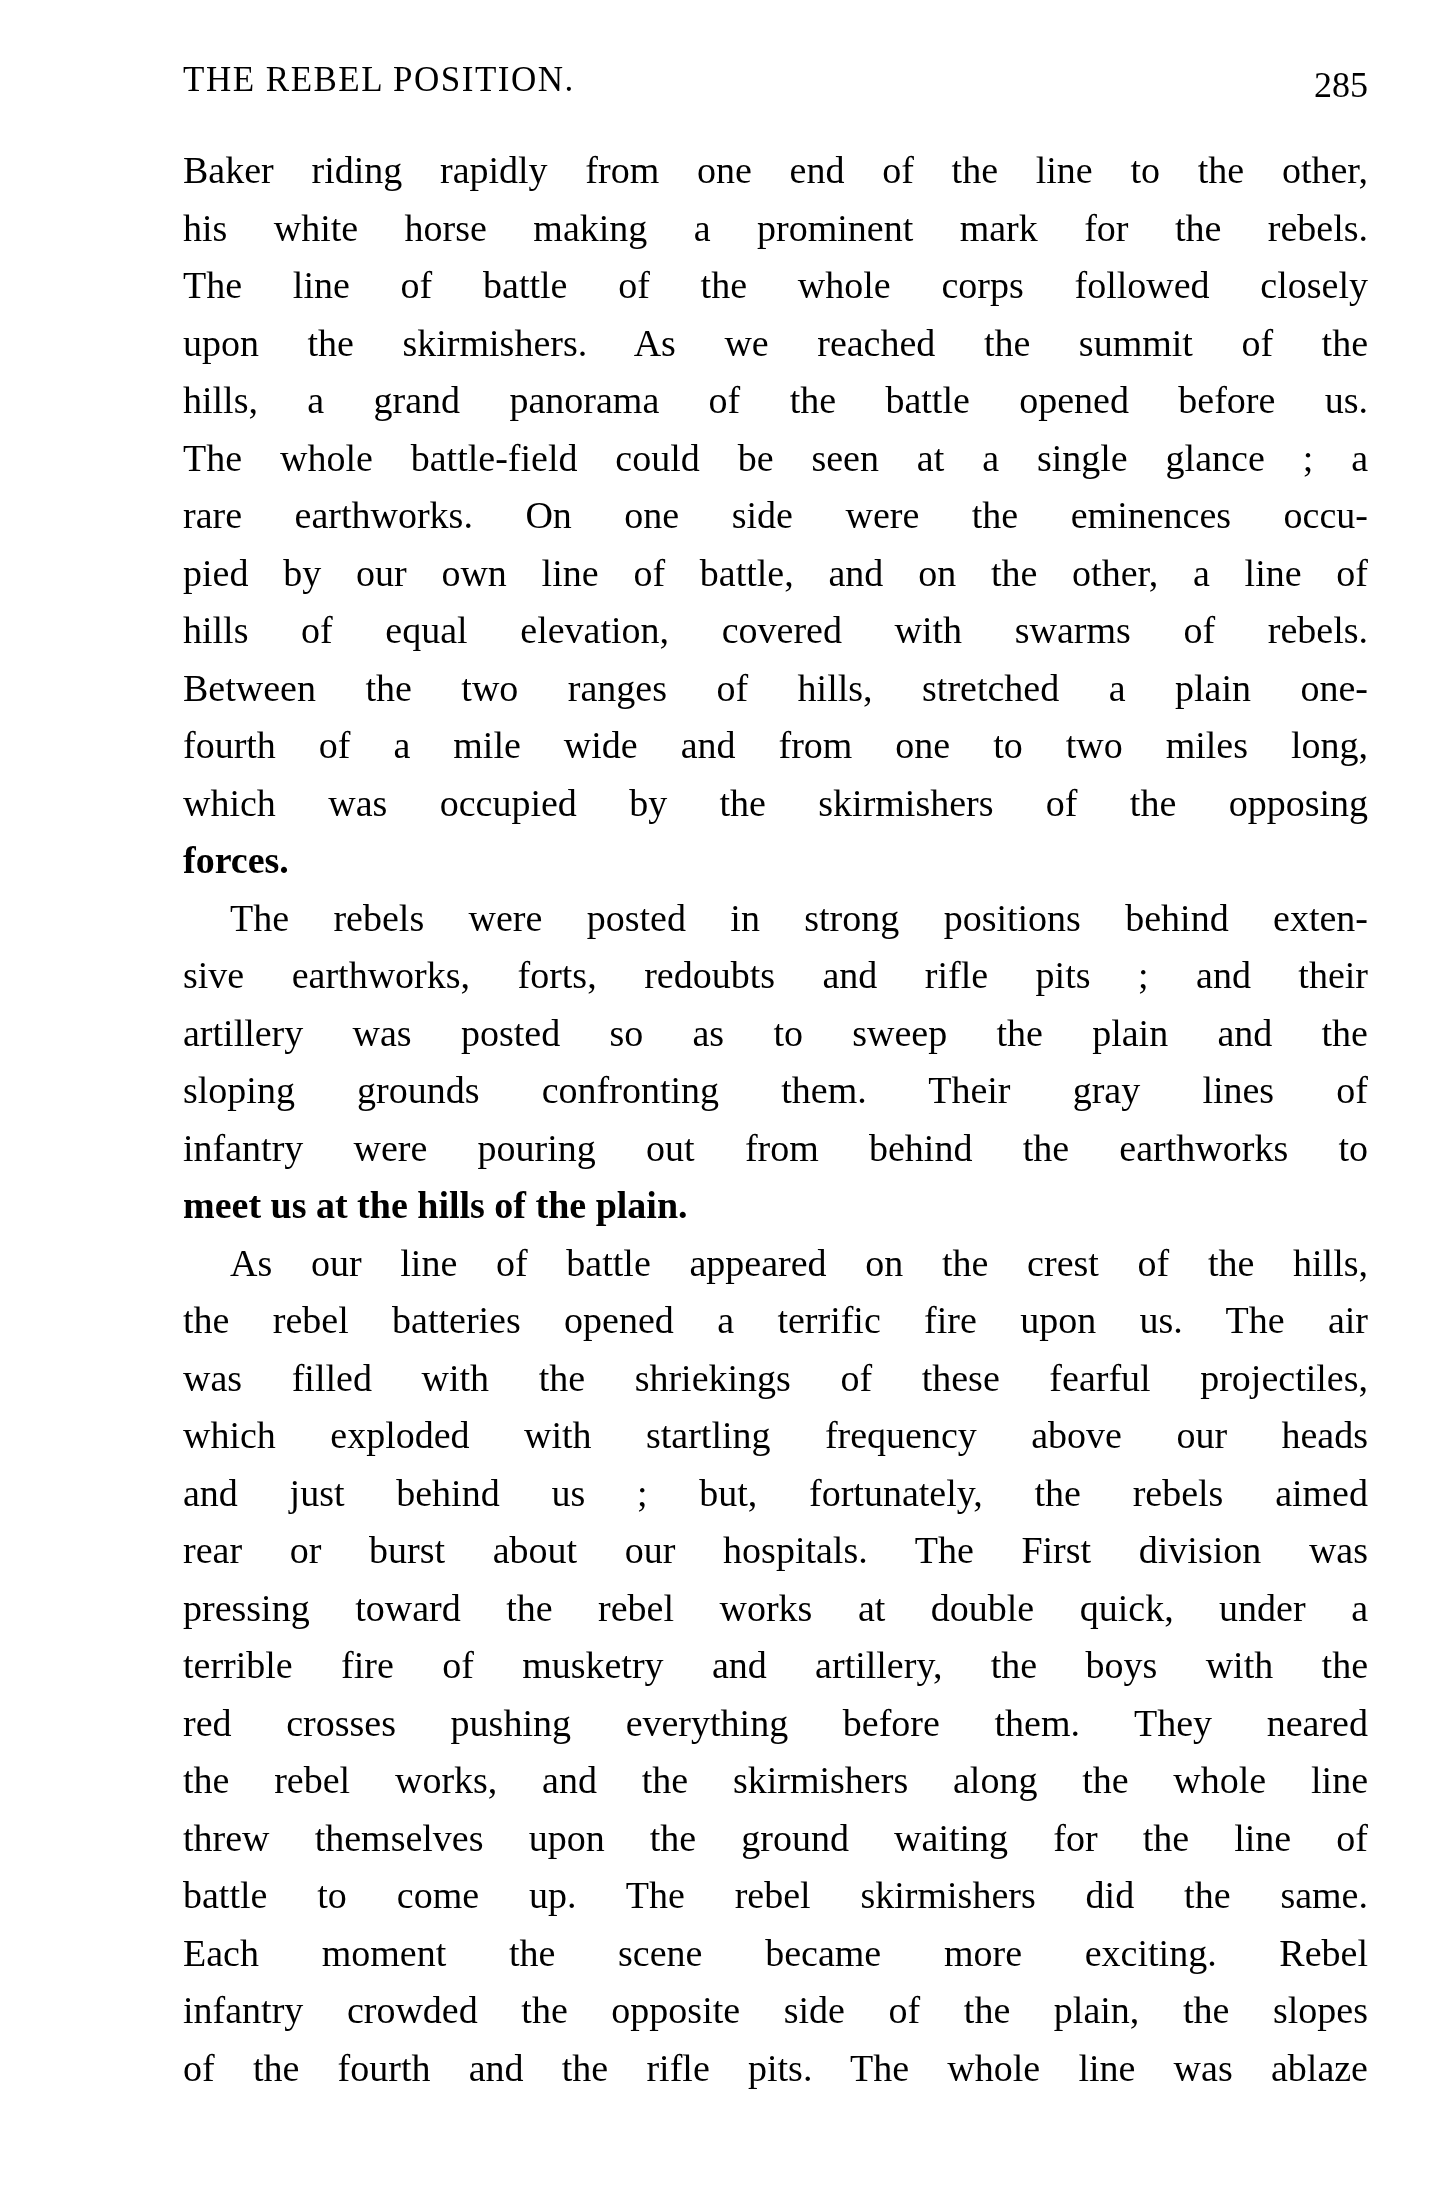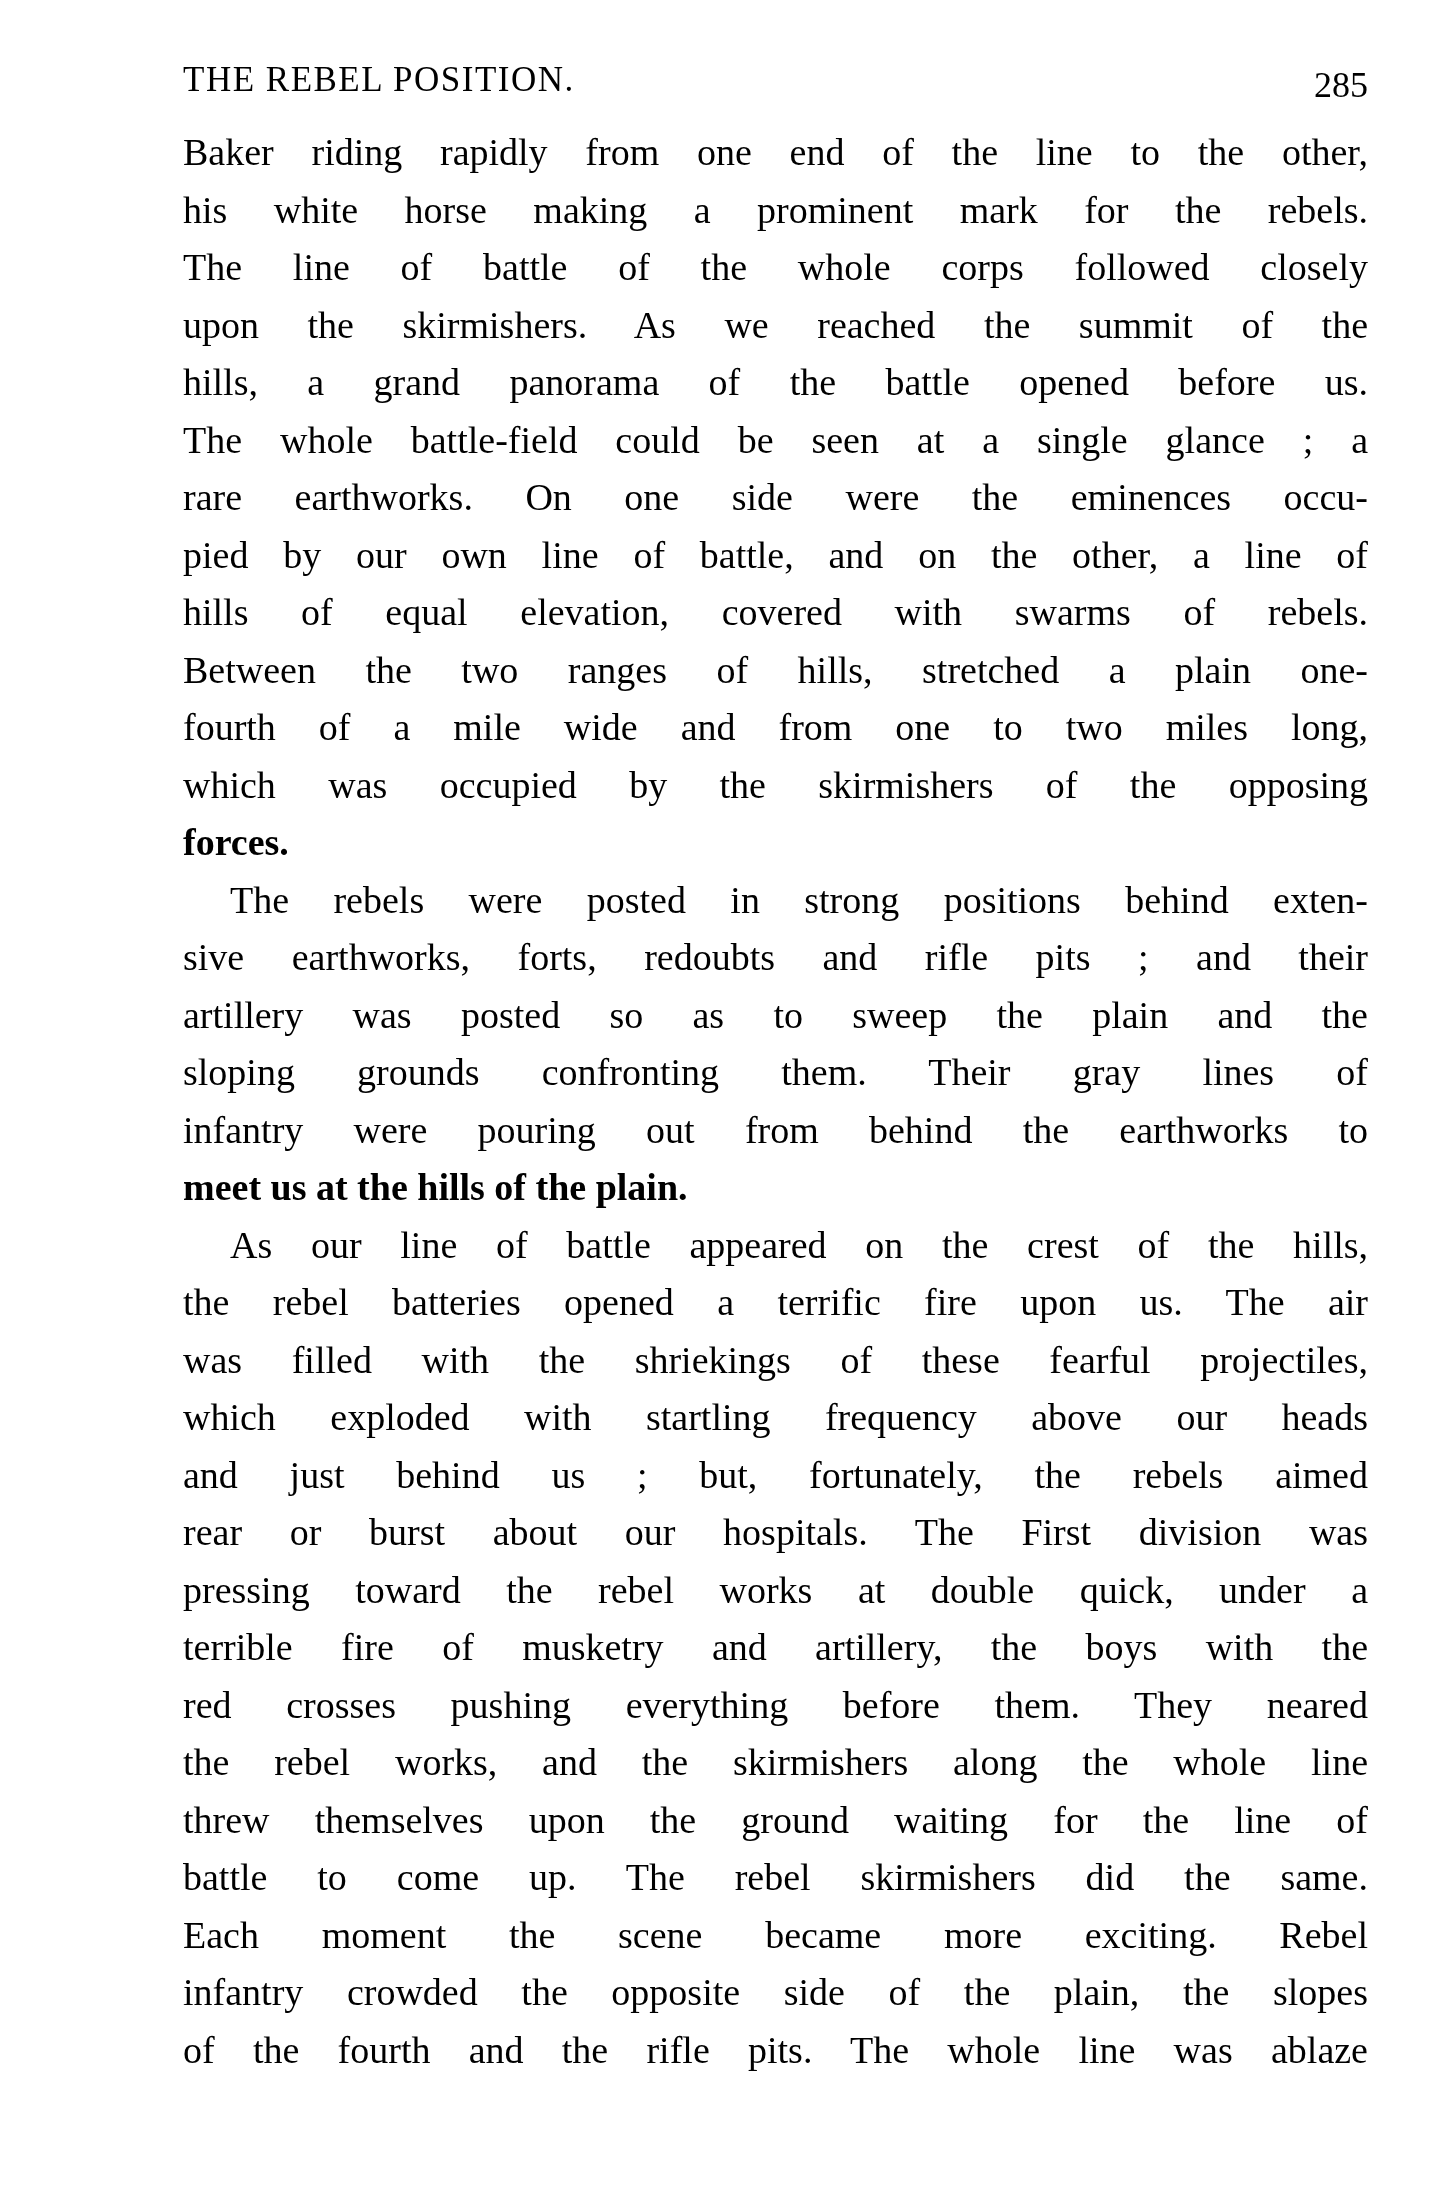--- a/index.html
+++ b/index.html
@@ -41,21 +41,21 @@
     .page-number {
       position: absolute;
       right: 0;
       top: 0;
       font-size: 36px;
       margin-top: 12px;
     }
     .body-text {
       position: absolute;
       left: 183px;
-      top: 124px;
+      top: 142px;
       width: 1185px;
     }
     .line {
       height: 57.5px;
       line-height: 57.5px;
       font-size: 38px;
       white-space: nowrap;
       text-align: justify;
       text-align-last: justify;
     }

